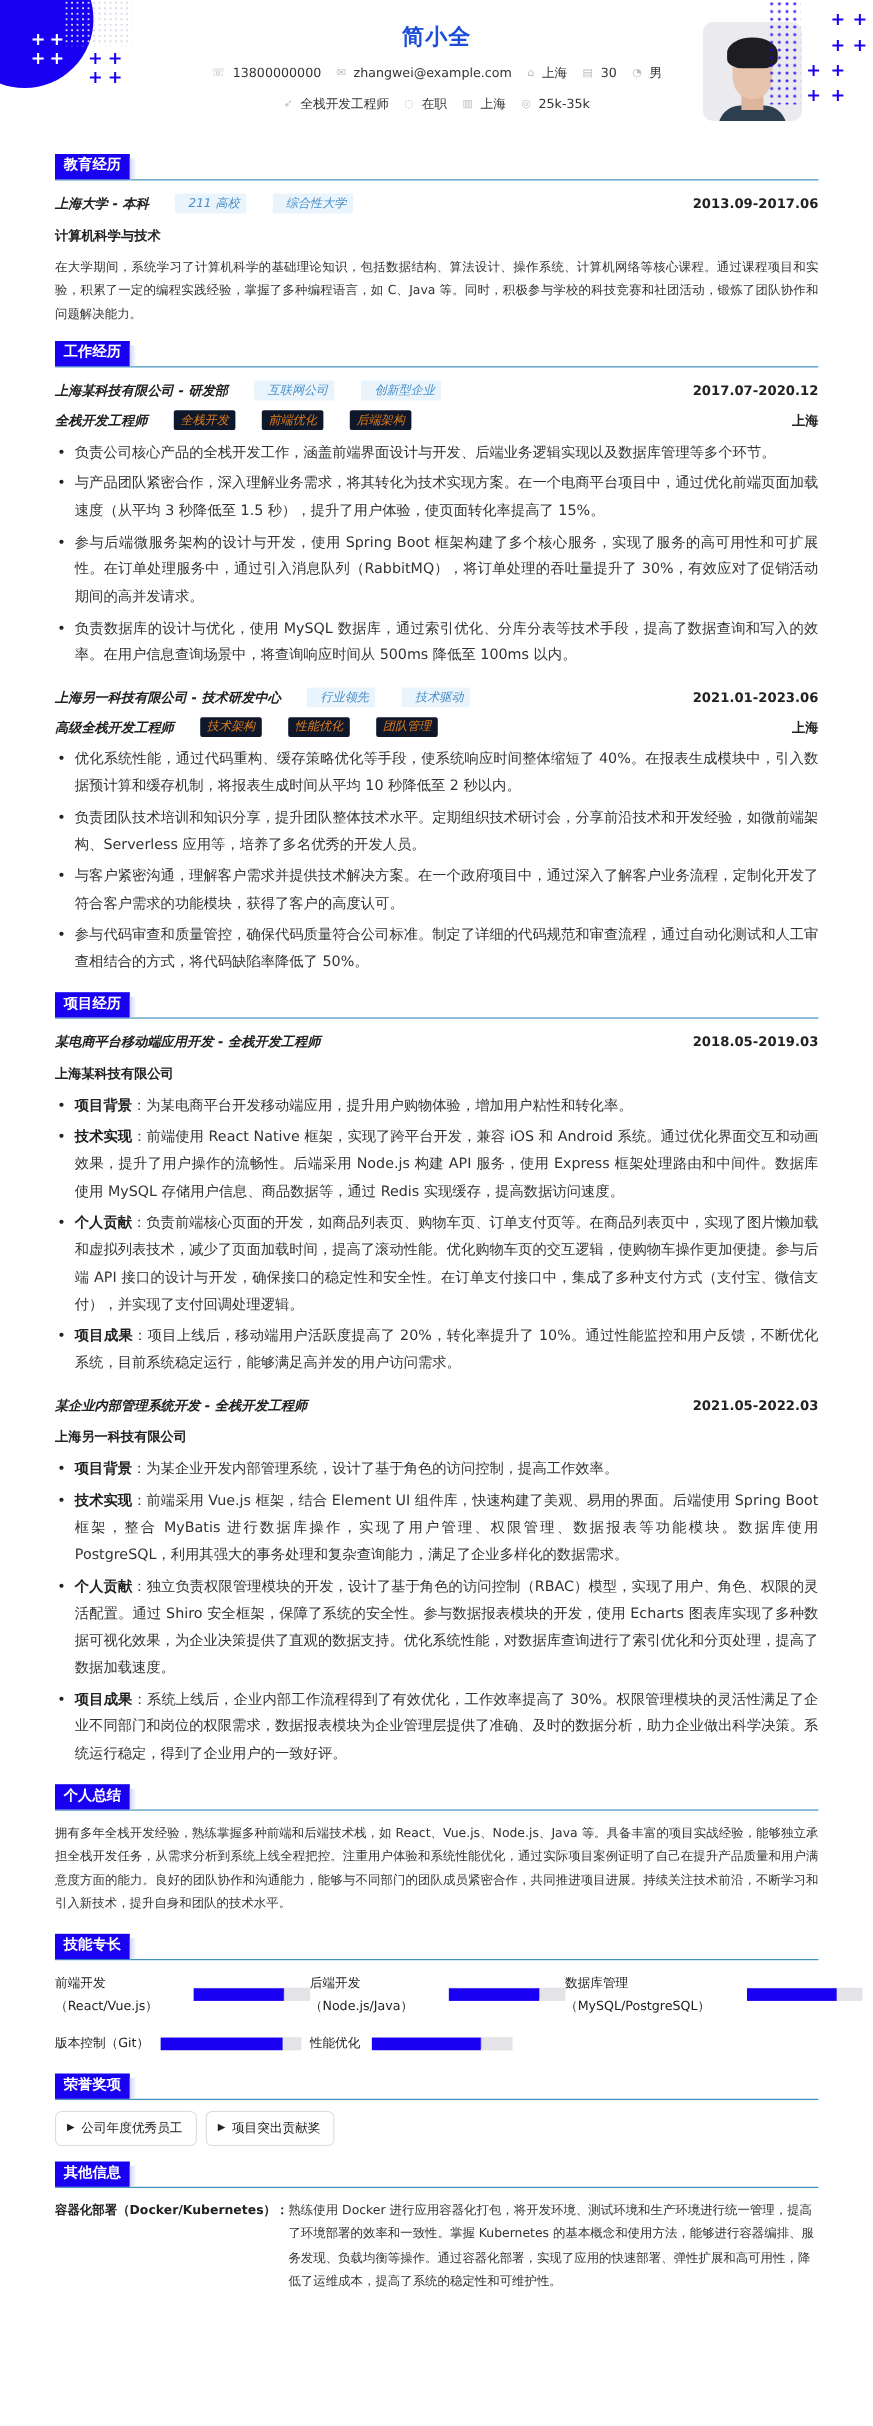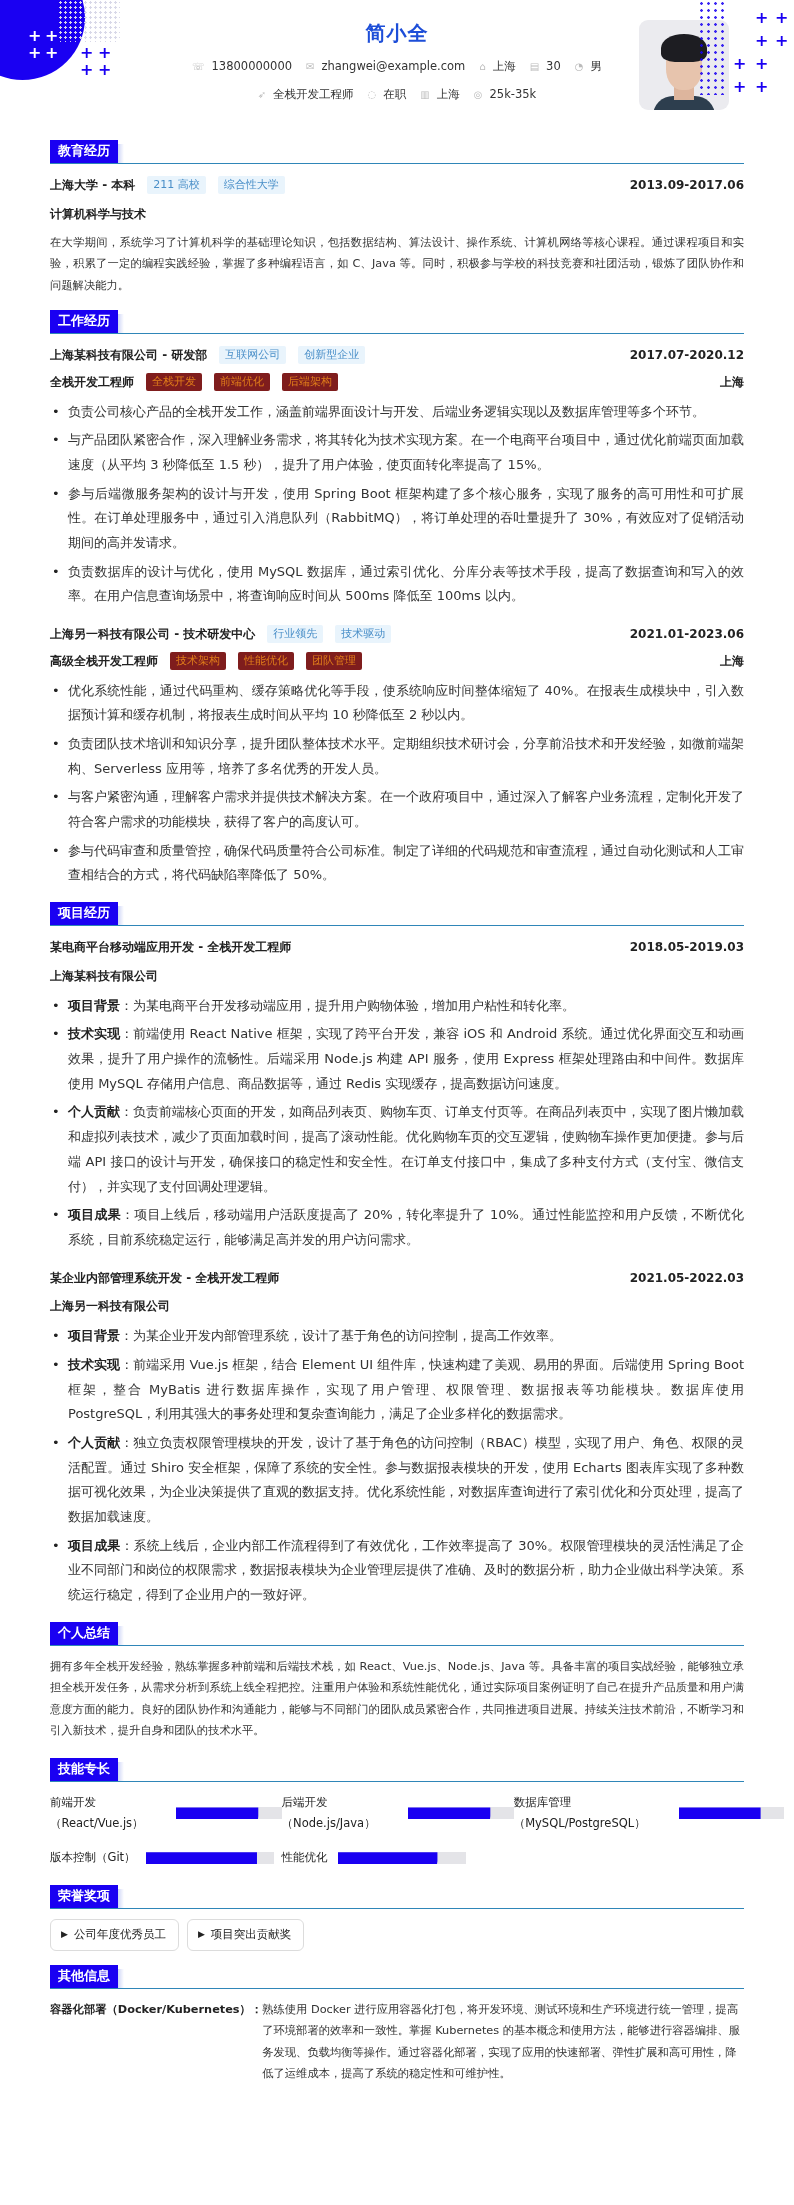--- a/index.html
+++ b/index.html
@@ -53,25 +53,25 @@
   .section-title {
     display: inline-block; background: #1a00f2; color: #fff; font-weight: bold;
     font-size: 13px; line-height: 22px; padding: 0 8px; height: 23px; position: relative;
   }
   .section-title::after {
     content: ""; position: absolute; right: -6px; top: 4px; width: 6px; height: 19px;
     background: linear-gradient(90deg, #cfd6f7, rgba(255,255,255,0));
   }
 
   .row-between { display: flex; justify-content: space-between; align-items: center; }
-  .entry-title { font-weight: bold; font-size: 12px; display: flex; align-items: center; gap: 12px; }
+  .entry-title { font-weight: bold; font-size: 12px; display: flex; align-items: center; gap: 24px; font-style: italic; }
   .date { font-weight: bold; font-size: 12px; }
   .tag { display: inline-block; font-weight: normal; font-size: 11px; line-height: 18px; padding: 0 6px; border-radius: 2px; }
-  .tag.blue { background: #e9f4fc; color: #4a8fc8; }
-  .tag.orange { background: #7f1d1d; color: #e07d1a; text-align: right; }
+  .tag.blue { background: #e9f4fc; color: #4a8fc8; padding-left: 12px; }
+  .tag.orange { background: #0f172a; color: #e07d1a; text-align: right; }
   .sub { font-weight: bold; font-size: 12px; margin-top: 6px; }
   .para { margin-top: 6px; font-size: 11.3px; color: #333; text-align: justify; }
   ul.bullets { list-style: none; margin-top: 6px; }
   ul.bullets li { position: relative; padding-left: 18px; font-size: 13px; color: #333; margin-bottom: 4px; text-align: justify; }
   ul.bullets li::before { content: "•"; position: absolute; left: 2px; top: 0; color: #222; }
   .b { font-weight: bold; color: #222; }
 
   .entry { margin-bottom: 14px; }
   .entry + .entry { margin-top: 6px; }
 

